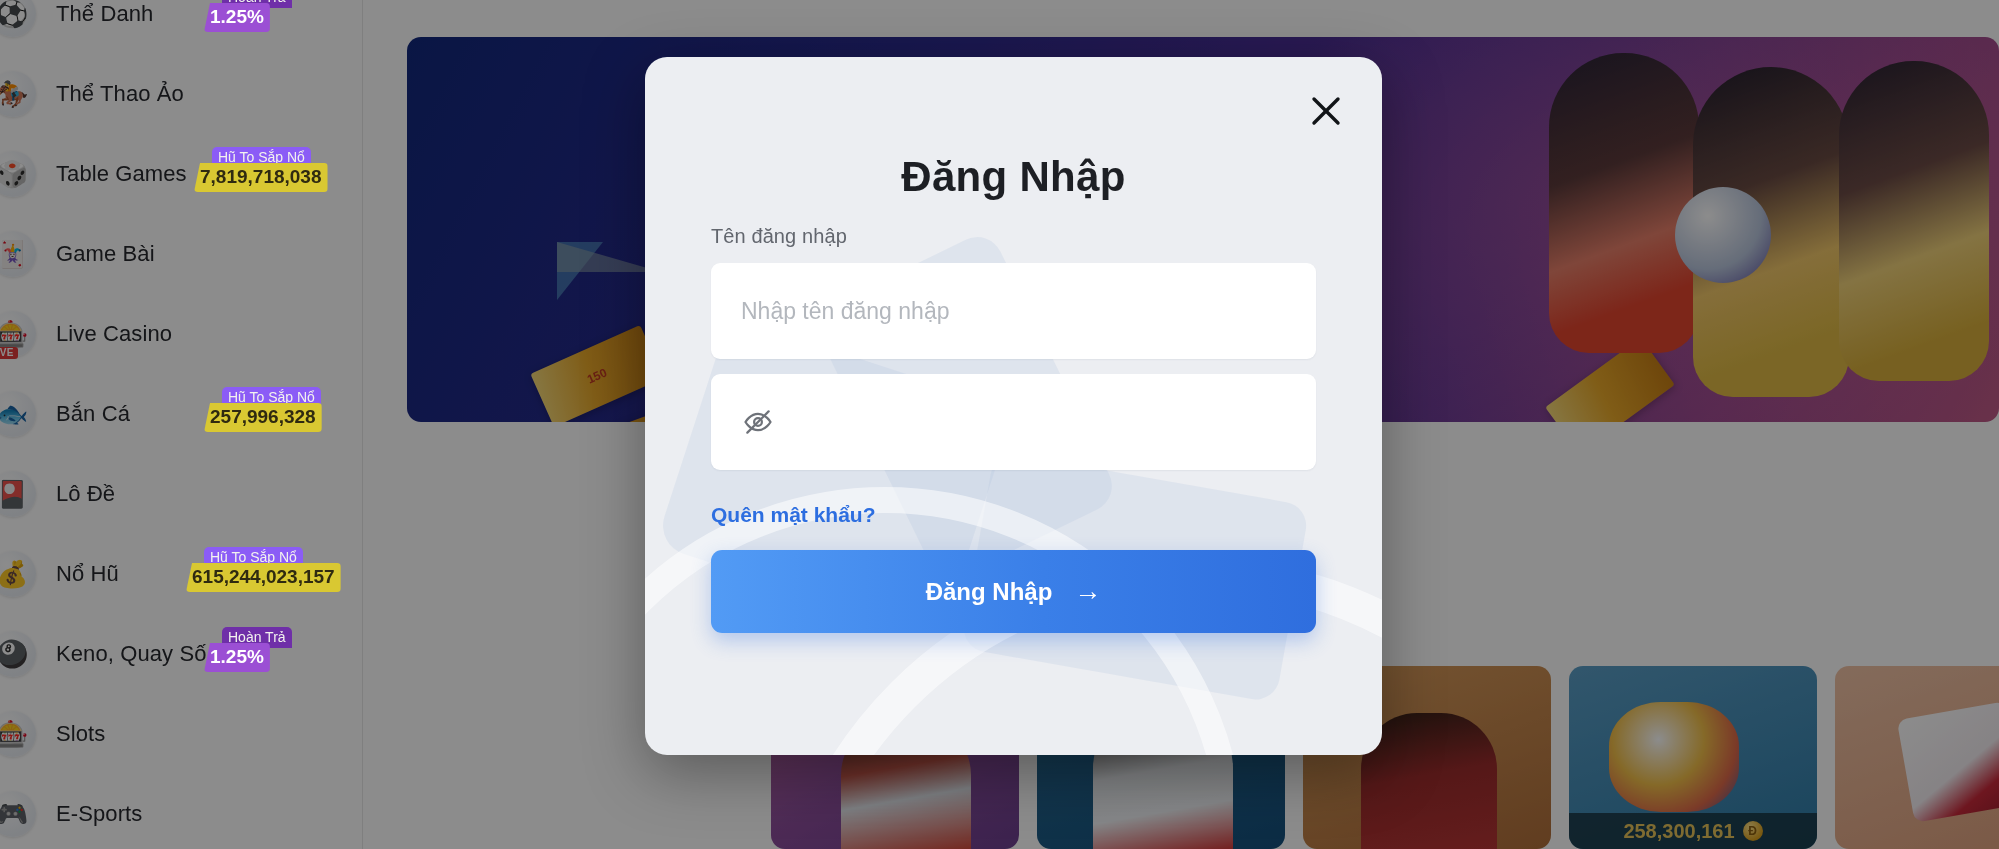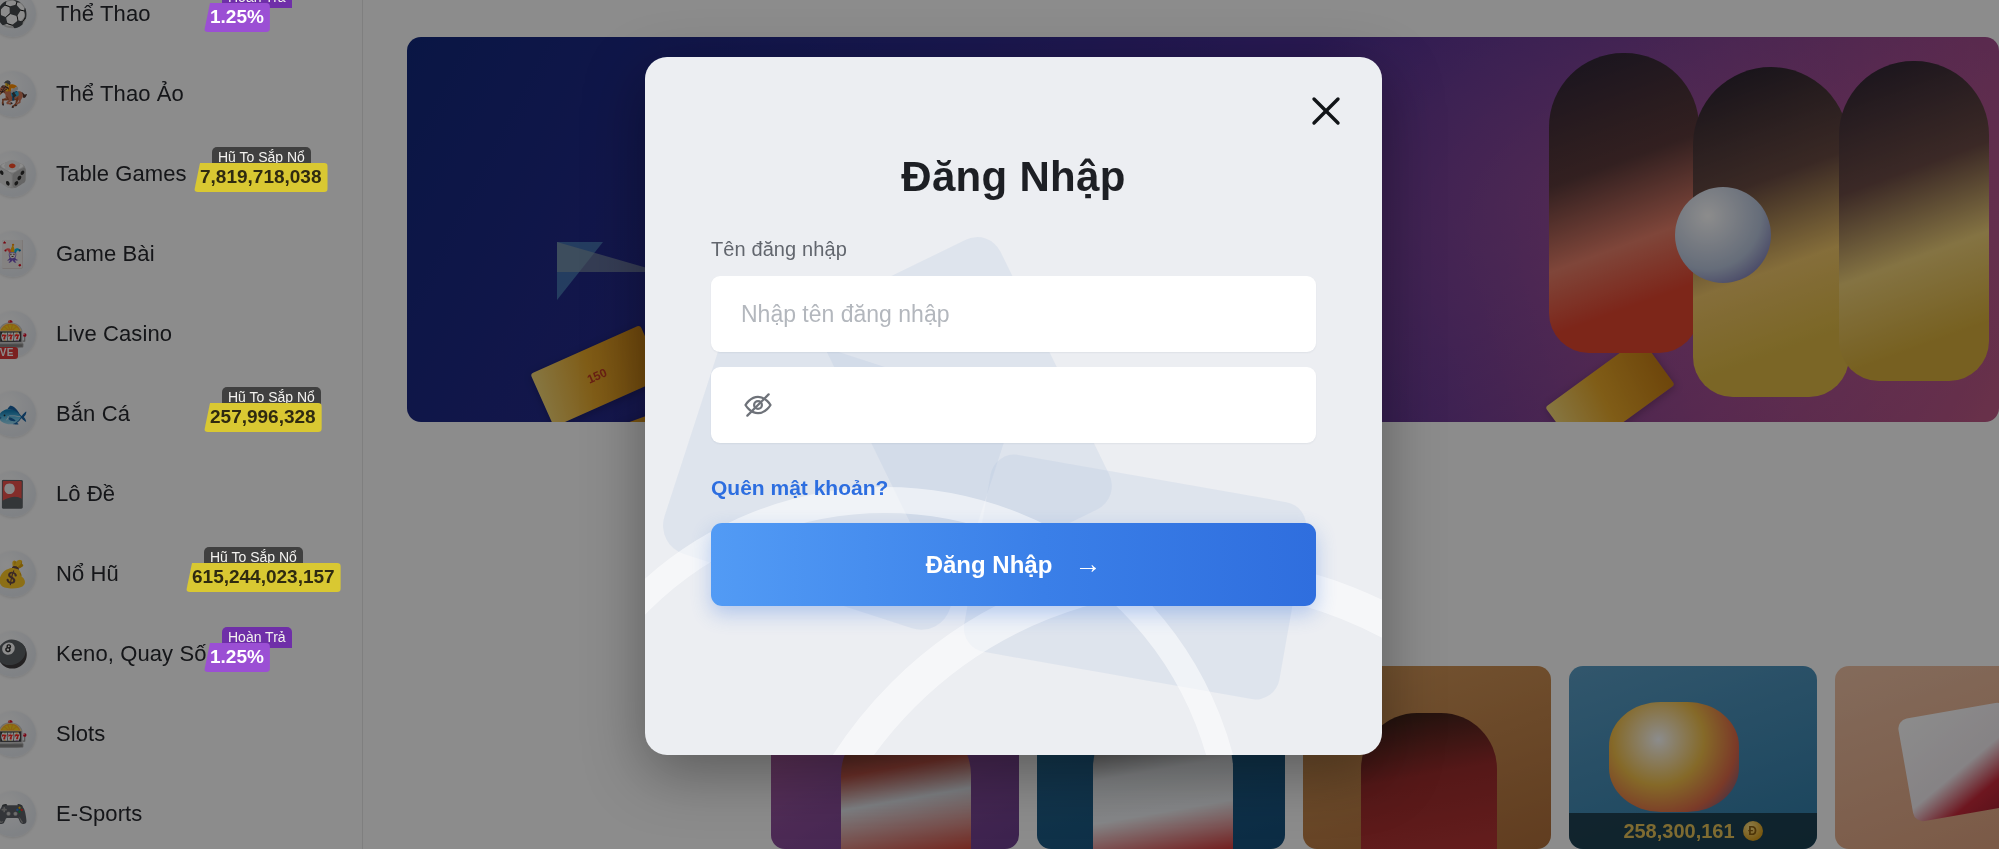--- a/index.html
+++ b/index.html
@@ -48,21 +48,21 @@
     position:relative; z-index:2; margin-left:18px;
     color:#f3f2ef; font-size:14px; text-align:center; padding:2px 6px 3px;
     border-radius:5px 5px 0 0;
   }
   .badge-bot {
     position:relative; z-index:3; margin-top:-4px;
     font-size:19px; font-weight:700; text-align:center; padding:3px 6px 5px;
     border-radius:4px;
     clip-path: polygon(6px 0, 100% 0, 100% 100%, 0 100%);
   }
-  .badge-jackpot .badge-top { background:#404040;margin-top:30px; }
+  .badge-jackpot .badge-top { background:#8b5cf6;margin-top:30px; }
   .badge-jackpot .badge-bot { background:#d9c832; color:#2f2a10; }
   .badge-rebate .badge-top { background:#6f2fa8; }
   .badge-rebate .badge-bot { background:#9b4fd4; color:#ffffff; }
 
   
   #main { position:absolute; left:363px; top:0; right:0; bottom:0; background:#fff; }
   #banner {
     position:absolute; left:44px; top:37px; right:0; height:385px;
     border-radius:14px; overflow:hidden;
     background:
@@ -136,24 +136,24 @@
     cursor:pointer; z-index:6; background:transparent; border:none;
   }
   #close-btn svg { display:block; }
 
   #modal-inner { position:relative; z-index:4; padding:0 66px; }
   #modal-title {
     text-align:center; font-size:42px; font-weight:700; color:#1d1f24;
     margin-top:96px; letter-spacing:.3px;
   }
   .field-label {
-    margin-top:37px; font-size:20px; color:#62666e; letter-spacing:.1px;
+    margin-top:24px; font-size:20px; color:#62666e; letter-spacing:.1px;
   }
   .input-shell {
-    margin-top:15px; height:76px; background:#fff; border-radius:9px;
+    margin-top:15px; height:96px; background:#fff; border-radius:9px;
     display:flex; align-items:center; padding:0 30px;
     box-shadow:0 1px 2px rgba(20,30,60,.06);
   }
   .input-shell input {
     flex:1; border:none; outline:none; background:transparent;
     font-size:23px; color:#2b2e34; font-family:"Liberation Sans", sans-serif;
   }
   .input-shell input::placeholder { color:#b3b7bd; }
   #eye-toggle { width:34px; height:34px; display:flex; align-items:center; justify-content:center; cursor:pointer; background:none; border:none; }
   #forgot {
@@ -177,21 +177,21 @@
 </head>
 <body>
 
 <div id="root">
 
   <div id="page">
 
     <nav id="sidebar">
       <div class="side-item" style="margin-top:-26px;">
         <span class="side-icon">⚽</span>
-        <span class="side-label">Thể Thao</span>
+        <span class="side-label">Thể Danh</span>
         <span class="badge-wrap badge-rebate">
           <span class="badge-top">Hoàn Trả</span>
           <span class="badge-bot">1.25%</span>
         </span>
       </div>
 
       <div class="side-item">
         <span class="side-icon">🏇</span>
         <span class="side-label">Thể Thao Ảo</span>
       </div>
@@ -356,21 +356,21 @@
       <div class="input-shell">
         <button id="eye-toggle" aria-label="toggle password">
           <svg width="30" height="30" viewBox="0 0 24 24" fill="none" stroke="#6e7279" stroke-width="1.8" stroke-linecap="round" stroke-linejoin="round">
             <path d="M2 12s3.8-6.5 10-6.5S22 12 22 12s-3.8 6.5-10 6.5S2 12 2 12z"></path>
             <circle cx="12" cy="12" r="3.1"></circle>
             <line x1="3.5" y1="20.5" x2="20.5" y2="3.5"></line>
           </svg>
         </button>
       </div>
 
-      <a id="forgot" href="#">Quên mật khoản?</a>
+      <a id="forgot" href="#">Quên mật khẩu?</a>
 
       <button id="login-btn">
         <span>Đăng Nhập</span>
         <span class="arrow">→</span>
       </button>
 
     </div>
   </div>
 </div>
 

